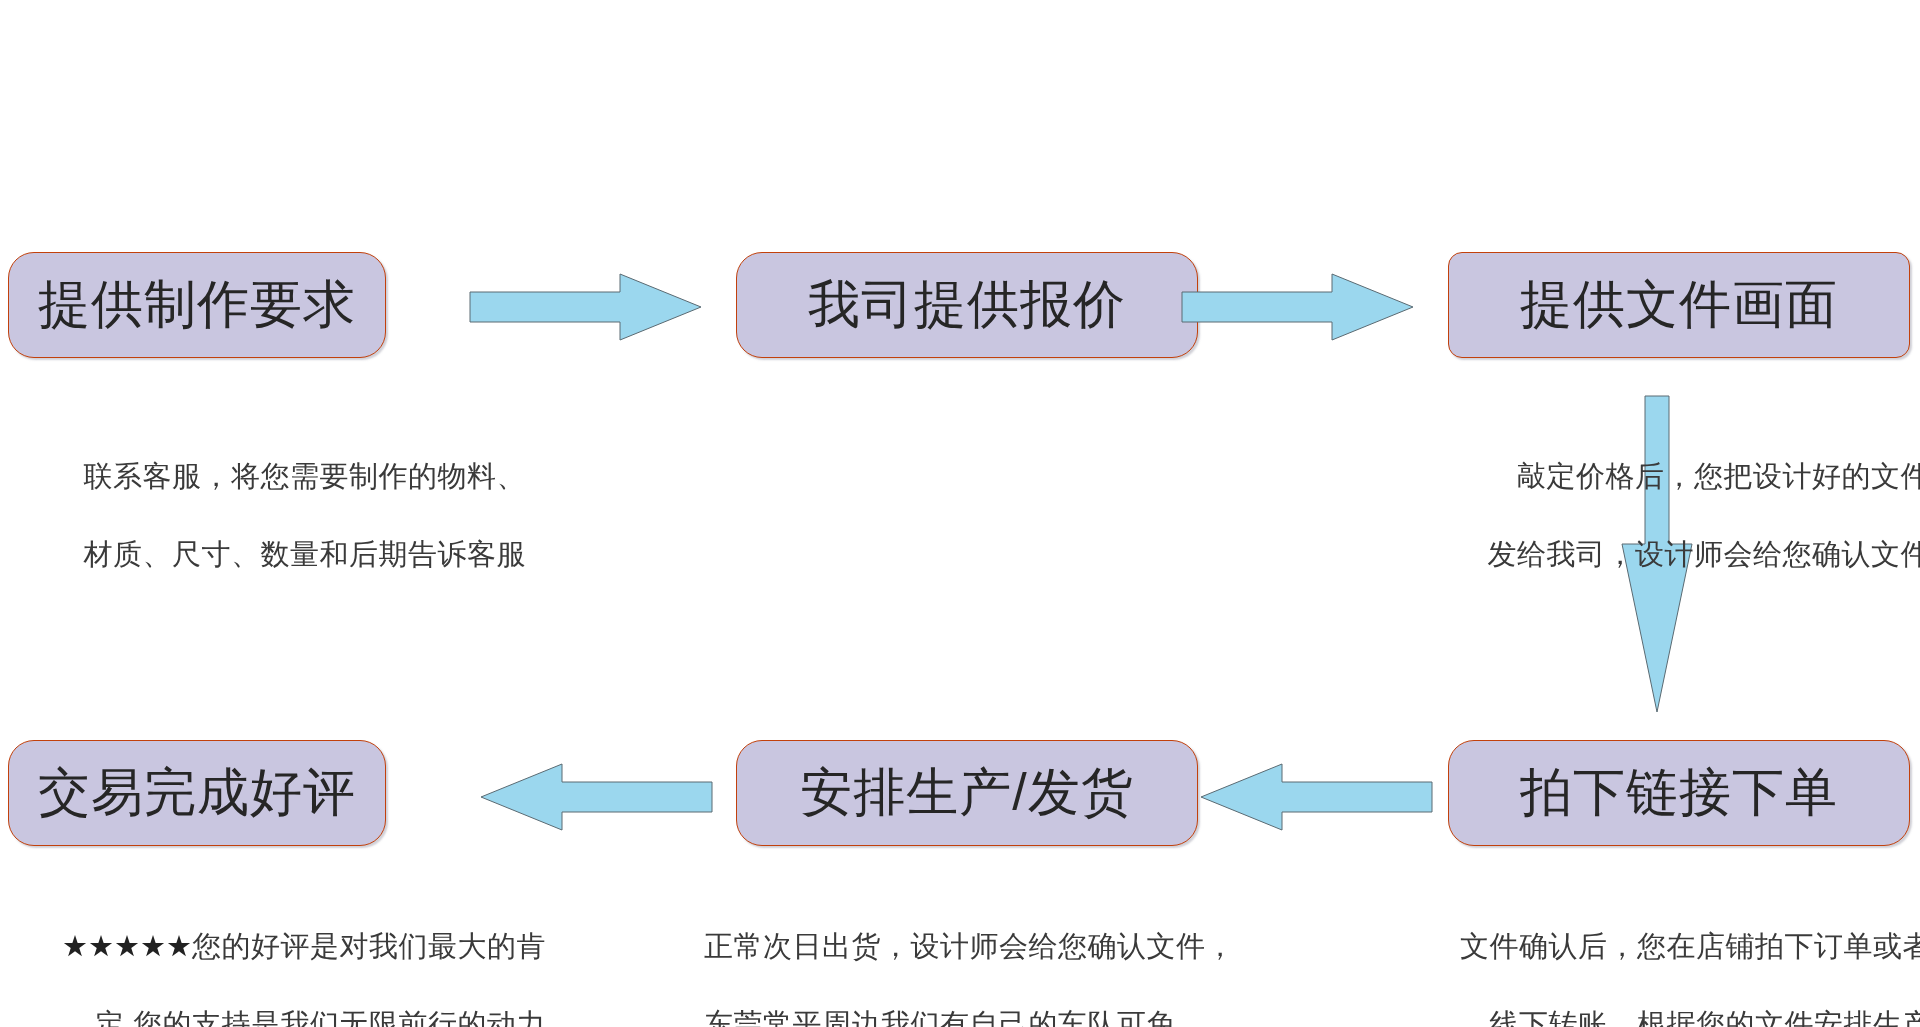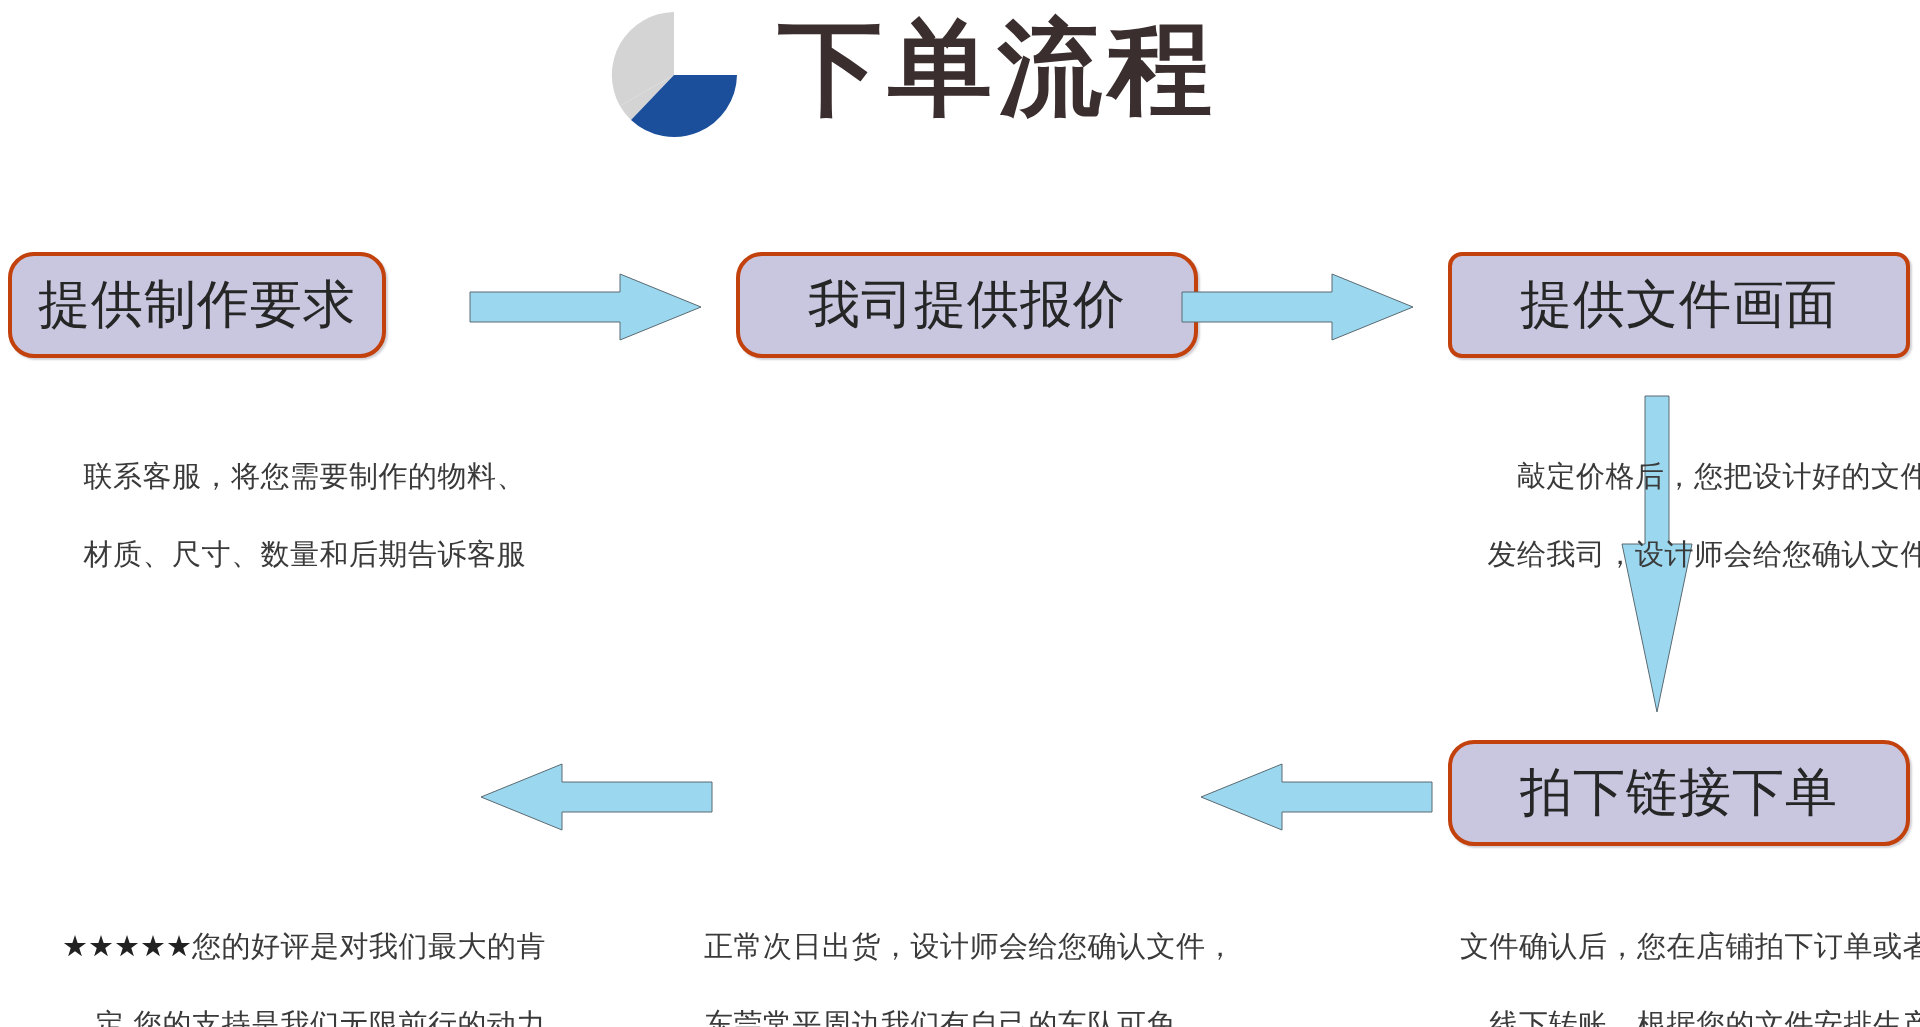--- a/index.html
+++ b/index.html
@@ -22,21 +22,21 @@
     position:absolute; left:778px; top:8px;
     font-family:"Liberation Serif","DejaVu Serif",serif;
     font-size:104px; font-weight:700; color:#3b2e2e;
     letter-spacing:6px; line-height:1.18; white-space:nowrap;
   }
 
   
   .node {
     position:absolute;
     background:#c9c6e0;
-    border:4px solid #c2410c;
+    border:1px solid #c2410c;
     border-radius:26px;
     box-shadow:2px 2px 2px rgba(120,120,140,.35);
     display:flex; align-items:center; justify-content:center;
   }
   .node-label {
     font-size:52px; font-weight:500; color:#262626;
     letter-spacing:1px; white-space:nowrap;
     font-family:"Liberation Sans","DejaVu Sans",sans-serif;
   }
 
@@ -74,51 +74,40 @@
   #arrow-2 { left:1182px; top:272px; }
   #arrow-v { left:1620px; top:396px; }
   #arrow-3 { left:1200px; top:762px; }
   #arrow-4 { left:480px;  top:762px; }
 </style>
 </head>
 <body>
 
 <div id="stage">
 
-  <div class="header">
-
-    <div class="logo-wrap">
-      <svg class="logo-svg" viewBox="0 0 140 130" xmlns="http://www.w3.org/2000/svg">
-
-        <path d="M70 65 L70 2 A63 63 0 0 0 16 96 Z" fill="#d4d4d4"></path>
-
-        <path d="M70 65 L16 96 A63 63 0 0 0 27 110 Z" fill="#d4d4d4"></path>
-
-        <path d="M70 65 L133 65 A63 63 0 0 1 27 110 Z" fill="#1b4f9c"></path>
-
-        <path d="M70 2 A63 63 0 0 1 133 65 L70 65 Z" fill="#ffffff"></path>
-      </svg>
-    </div>
-
-    <div class="page-title">下单流程</div>
-  </div>
 
   <div class="node" id="node-1">
     <span class="node-label">提供制作要求</span>
   </div>
 
   <div class="node" id="node-2">
     <span class="node-label">我司提供报价</span>
   </div>
 
   <div class="node" id="node-3">
     <span class="node-label">提供文件画面</span>
   </div>
 
+  <div class="node" id="node-4">
+    <span class="node-label">交易完成好评</span>
+  </div>
 
+  <div class="node" id="node-5">
+    <span class="node-label">安排生产/发货</span>
+  </div>
 
   <div class="node" id="node-6">
     <span class="node-label">拍下链接下单</span>
   </div>
 
   <div class="arrow" id="arrow-1">
     <svg width="232" height="70" viewBox="0 0 232 70" xmlns="http://www.w3.org/2000/svg">
       <path d="M0 20 L150 20 L150 2 L231 35 L150 68 L150 50 L0 50 Z" fill="#9bd7ee" stroke="#5a6a72" stroke-width="1"></path>
     </svg>
   </div>

